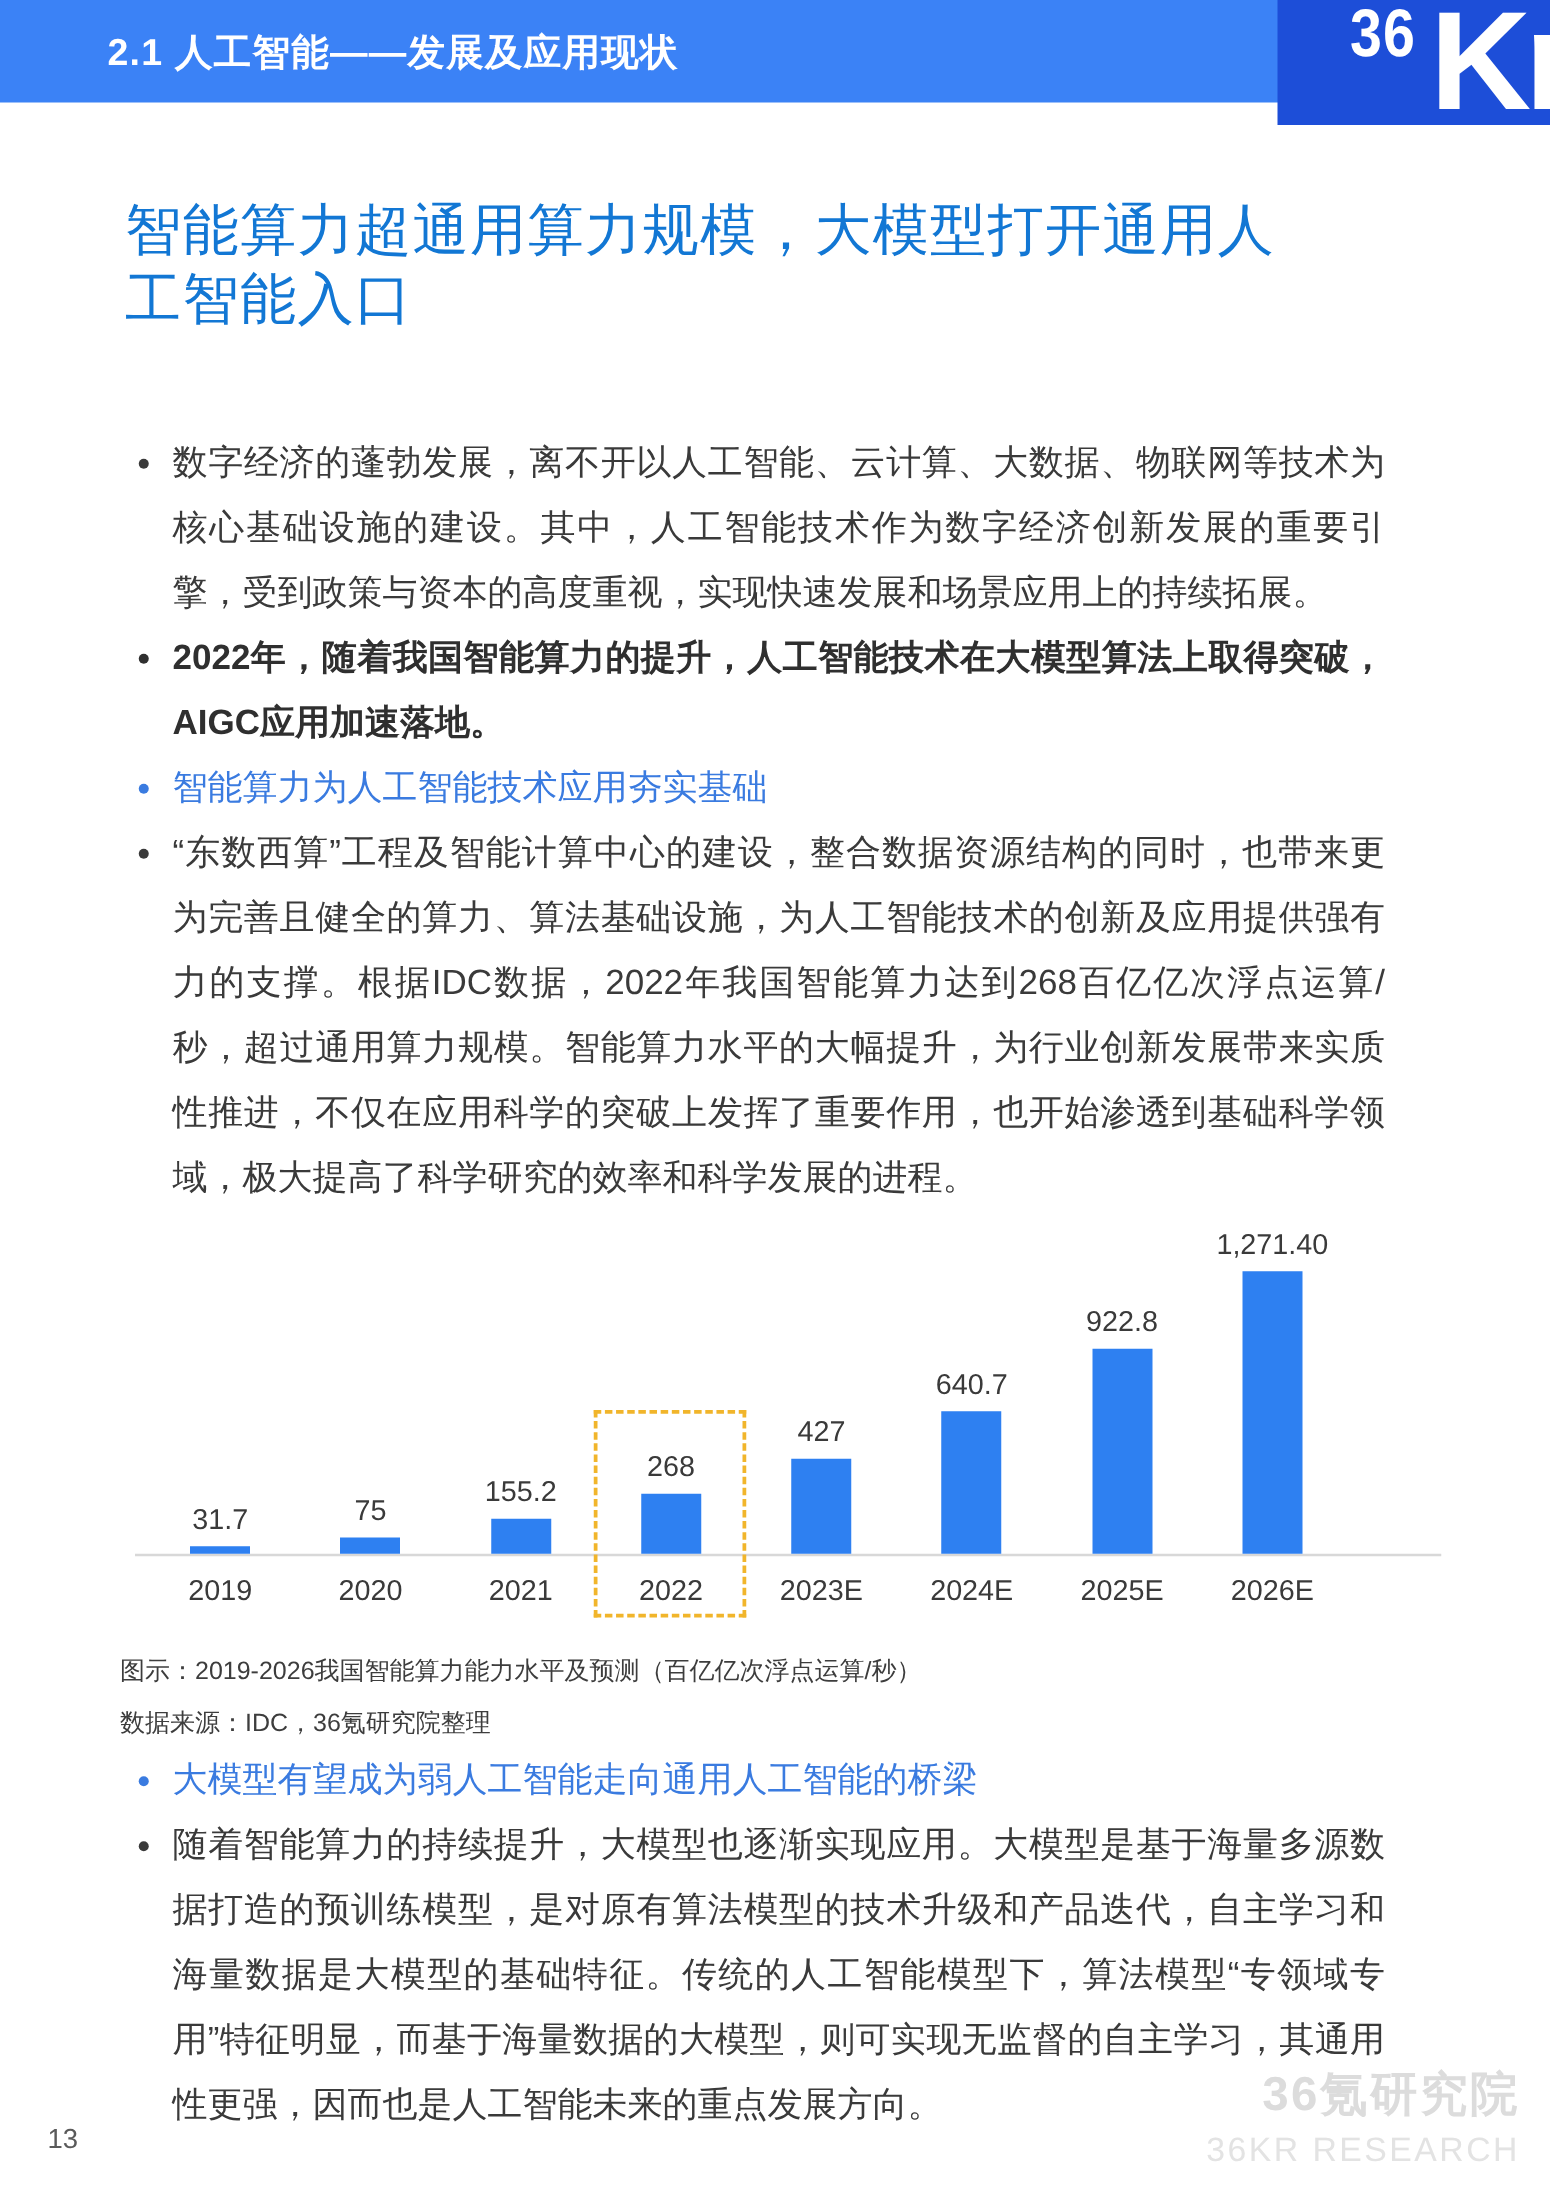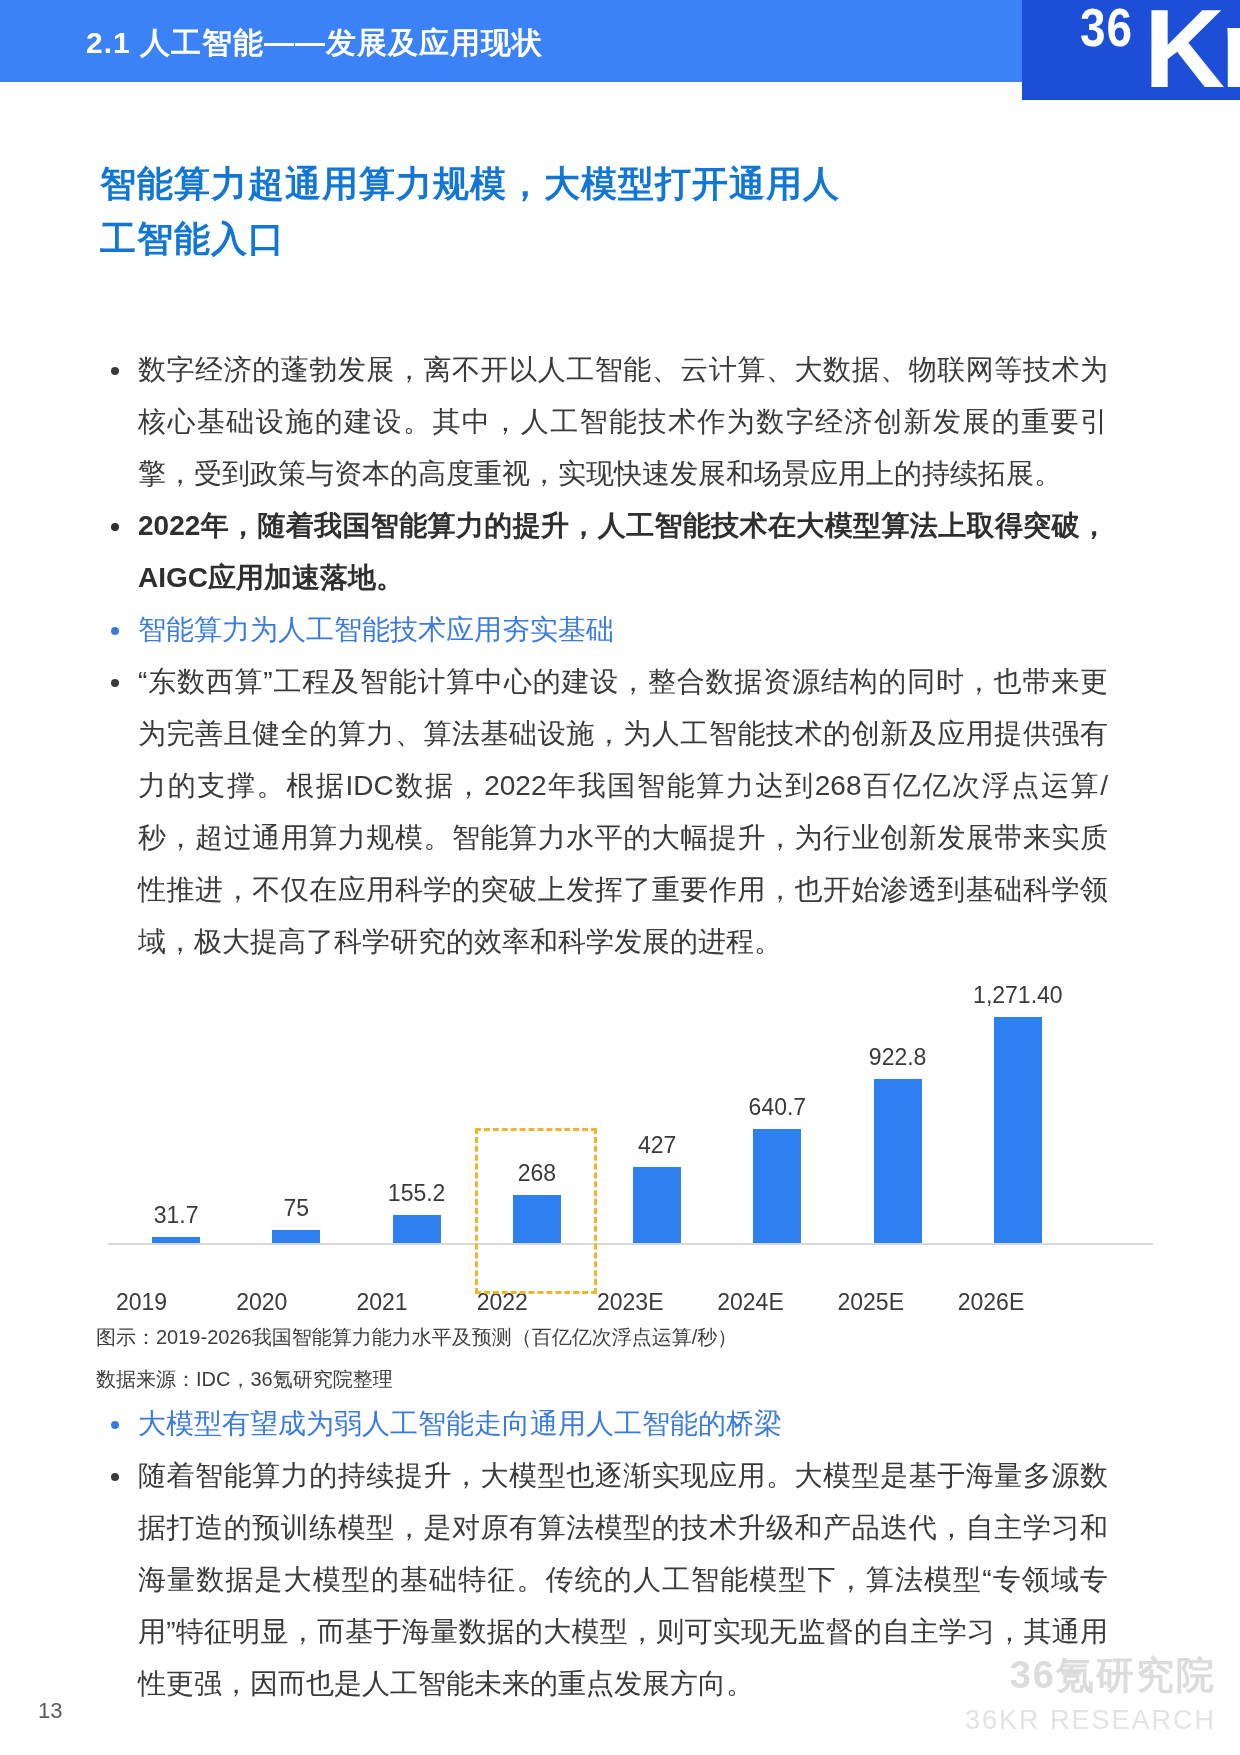--- a/index.html
+++ b/index.html
@@ -14,21 +14,21 @@
     position:absolute; left:86px; top:0; height:82px; line-height:86px;
     font-size:30px; font-weight:bold; color:#ffffff; letter-spacing:1px; white-space:nowrap;
   }
   .logo-block { position:absolute; top:0; right:0; width:218px; height:100px; background:#1d4ed8; overflow:hidden; }
   .logo-36 { position:absolute; top:-4px; left:58px; font-size:54px; font-weight:bold; color:#ffffff; letter-spacing:1px; transform:scaleX(.85); transform-origin:left top; }
   .logo-kr { position:absolute; top:-16px; left:122px; font-size:112px; font-weight:bold; color:#ffffff; letter-spacing:-5px; }
 
   
   .headline {
     position:absolute; left:100px; top:156px; width:940px;
-    font-size:36px; line-height:55px; font-weight:bold; color:#1277d4; letter-spacing:1px;
+    font-size:45px; line-height:55px; font-weight:normal; color:#1277d4; letter-spacing:1px;
   }
 
   
   .bullets { position:absolute; left:104px; width:1004px; }
   .bullets-top { top:344px; }
   .bullets-bottom { top:1398px; }
   .bullet-item { position:relative; padding-left:34px; font-size:28px; line-height:52px; color:#3a3a3a; text-align:justify; }
   .bullet-item .bullet-marker {
     position:absolute; left:7px; top:23px; width:8px; height:8px; border-radius:50%;
     background:currentColor;
@@ -37,21 +37,21 @@
   .bullet-item.blue { font-weight:normal; color:#3a7be0; }
 
   
   .chart { position:absolute; left:108px; top:965px; width:1045px; }
   .bars-row { display:flex; align-items:flex-end; height:278px; margin-left:8px; width:962px; }
   .chart-col { flex:1; display:flex; flex-direction:column; align-items:center; justify-content:flex-end; }
   .bar-value { font-size:23px; color:#3a3a3a; margin-bottom:8px; white-space:nowrap; }
   .bar { width:48px; }
   .axis-line { height:2px; background:#d8d8d8; width:1045px; }
   .years-row { display:flex; margin-left:8px; width:962px; padding-top:14px; }
-  .year-label { flex:1; font-size:23px; color:#3a3a3a;margin-top:30px; }
+  .year-label { flex:1; text-align:center; font-size:23px; color:#3a3a3a; }
   .highlight-box { position:absolute; left:367px; top:163px; width:116px; height:160px; border:3px dashed #f1b52b; }
 
   
   .caption { position:absolute; left:96px; top:1316px; font-size:20px; color:#3d3d3d; line-height:42px; }
 
   
   .page-number { position:absolute; left:38px; top:1698px; font-size:22px; color:#5a5a5a; }
   .watermark { position:absolute; right:24px; top:1650px; text-align:right; }
   .wm-cn { font-size:38px; font-weight:bold; color:#dcdcdc; letter-spacing:2px; }
   .wm-en { font-size:27px; color:#e3e3e3; letter-spacing:2px; margin-top:4px; }

